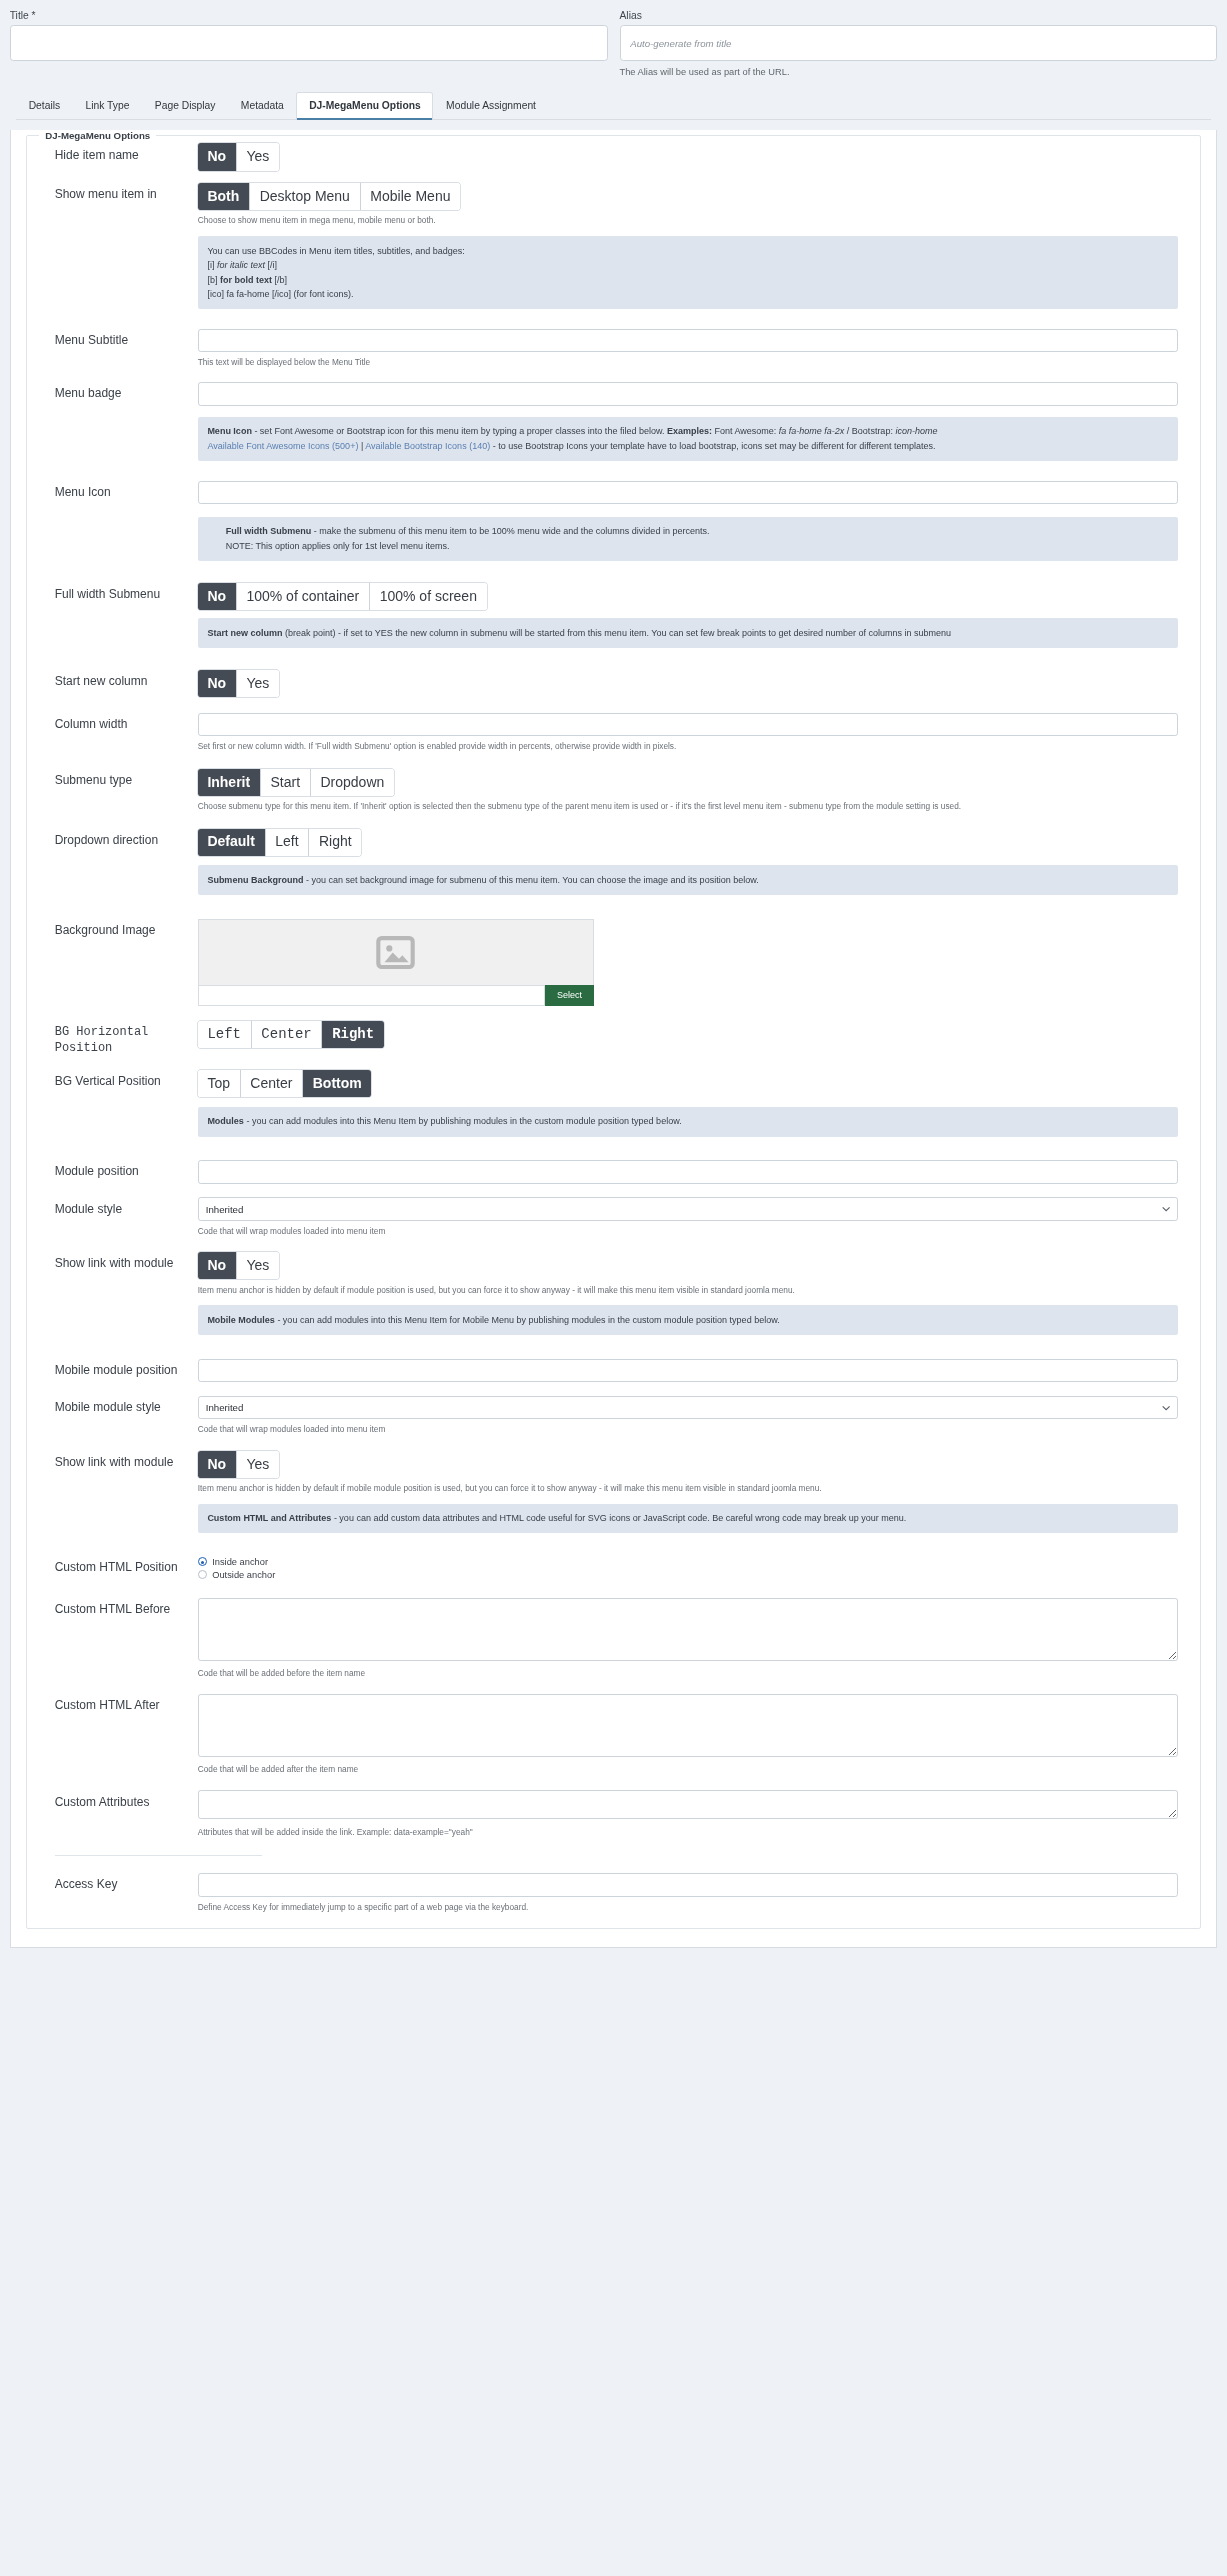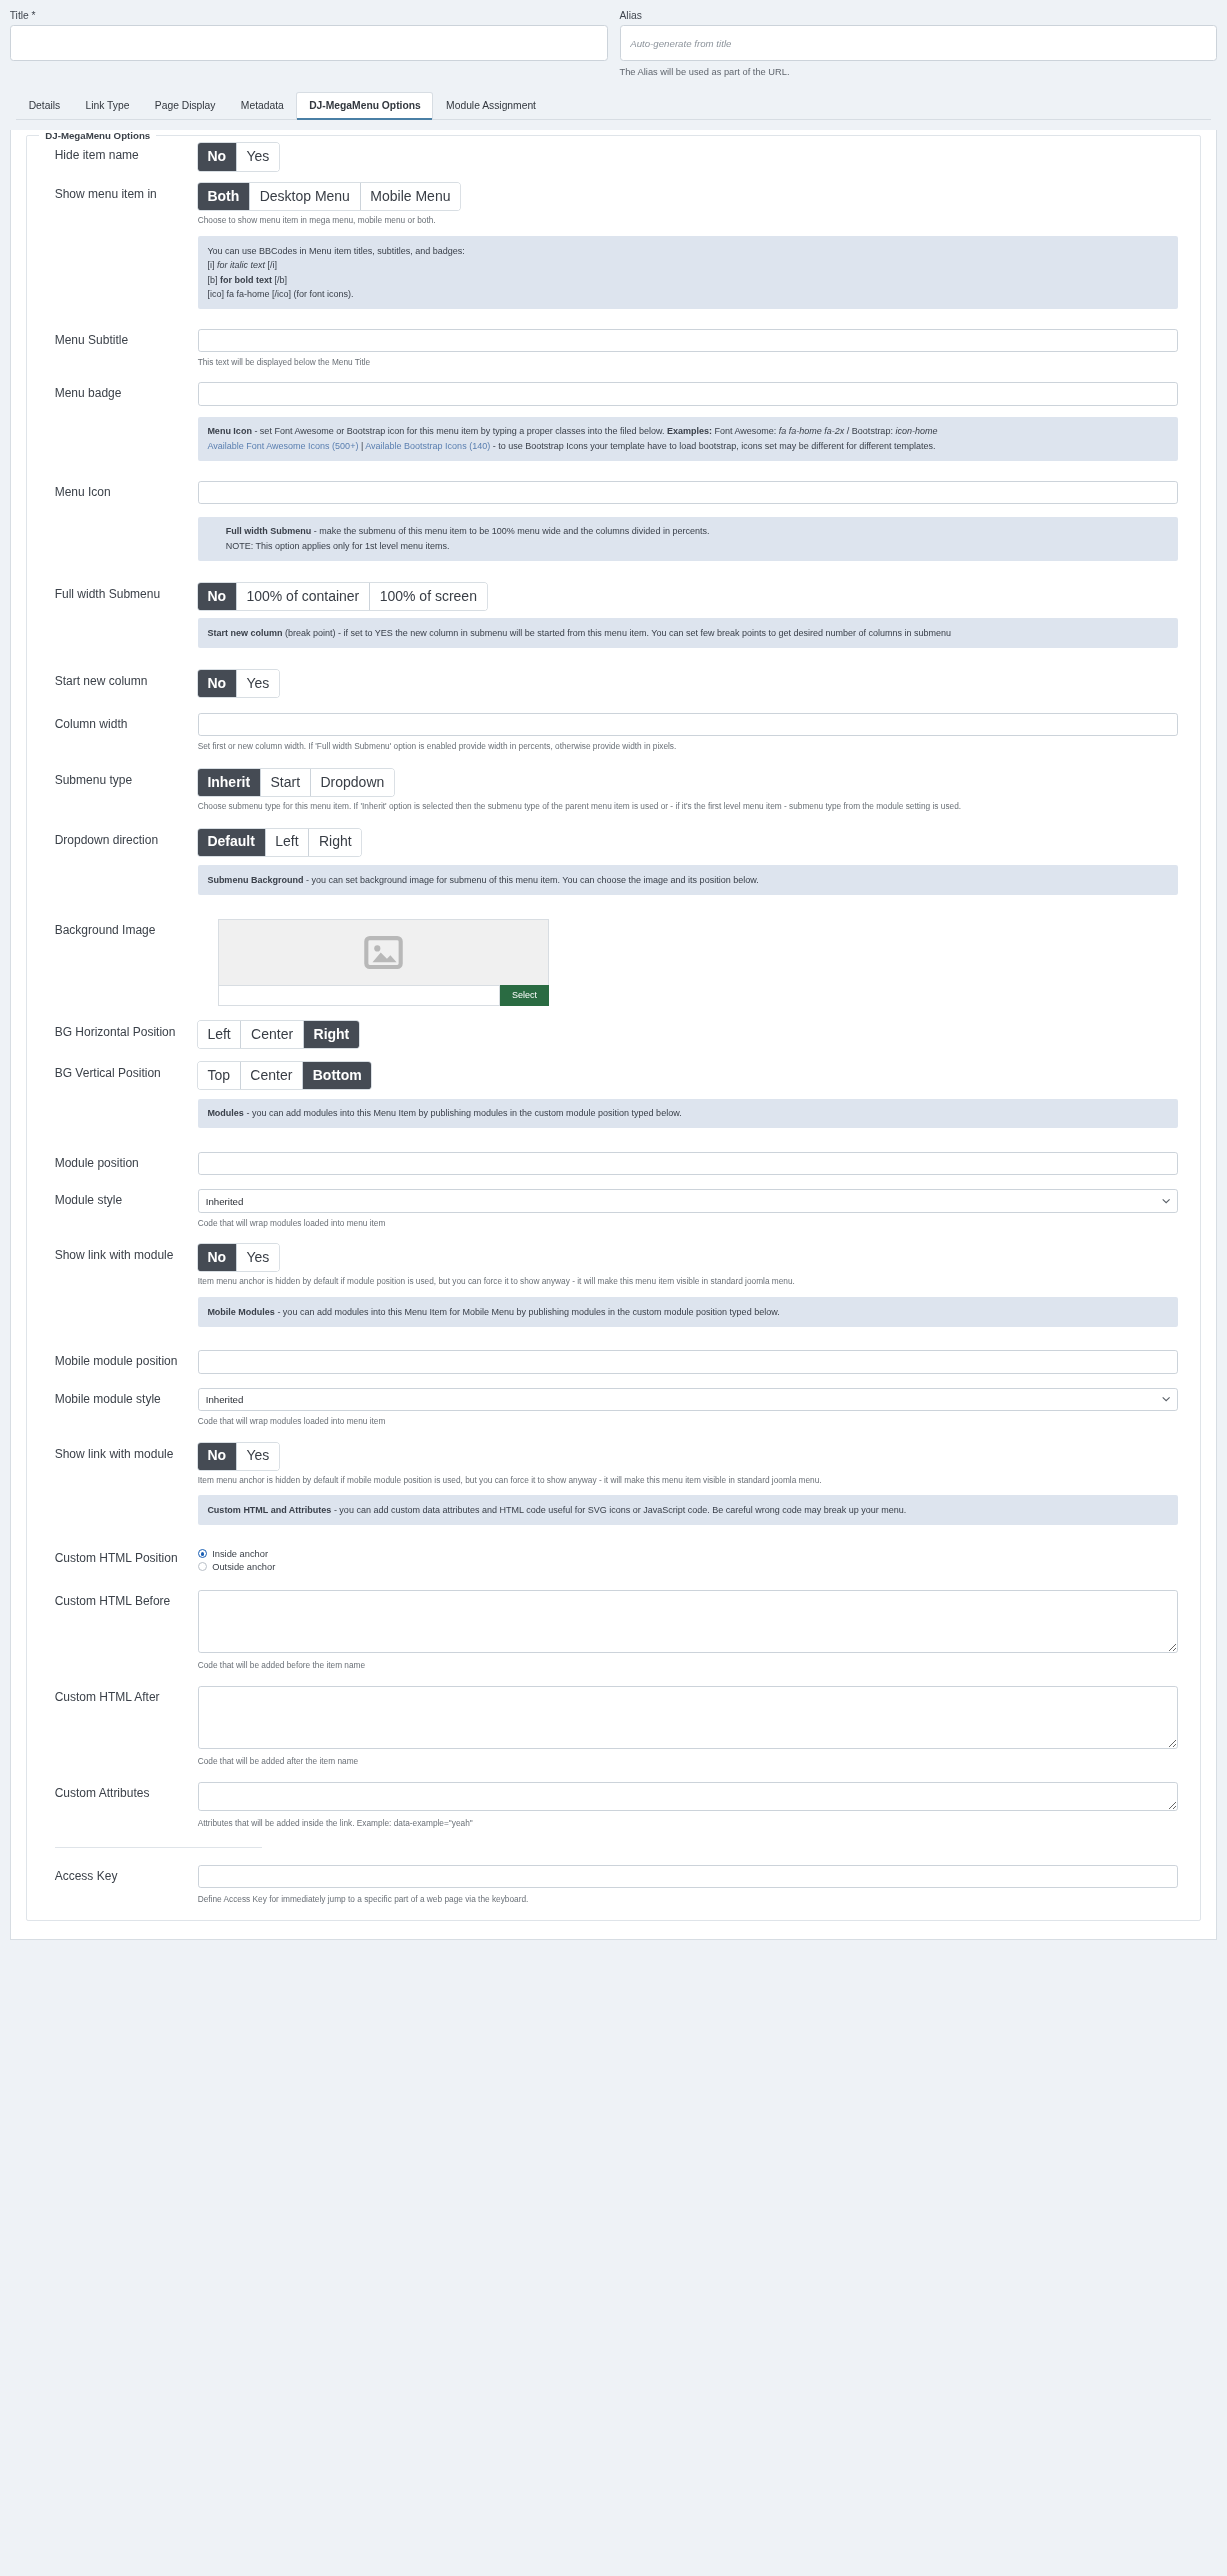--- a/index.html
+++ b/index.html
@@ -84,21 +84,21 @@
   }
 
   .note {
     background:#dde4ee; border-radius:2.1px; padding:7.6px 9.7px;
     font-size:9px; color:#3a404a; line-height:1.62; margin:5.5px 0;
   }
   .note b { font-weight:bold; }
   .note i { font-style:italic; }
   .note a { color:#5a7fb0; text-decoration:none; }
 
-  .img-field { width:331px;margin-left:20px; }
+  .img-field { width:396px; }
   .img-prev {
     height:66px; background:#f0f0f0; border:0.7px solid #d8dde2; border-bottom:none;
     display:flex; align-items:center; justify-content:center;
   }
   .img-input-row { display:flex; }
   .img-input {
     flex:1; height:21px; border:0.7px solid #d8dde2; border-radius:0; background:#fff;
     padding:0 5.5px; font-size:9px; font-family:"Liberation Sans", sans-serif;
   }
   .btn-select {
@@ -283,21 +283,21 @@
           </svg>
         </div>
         <div class="img-input-row">
           <input class="img-input" type="text" value="" style="">
           <button class="btn-select">Select</button>
         </div>
       </div>
     </div>
   </div>
 
-  <div class="row" style="margin-top:9.7px;">
+  <div class="row" style="margin-top:9.7px;font-family:Liberation Mono, monospace;">
     <div class="row-label">BG Horizontal Position</div>
     <div class="row-ctl">
       <div class="btngroup">
         <div class="opt">Left</div>
         <div class="opt">Center</div>
         <div class="opt sel">Right</div>
       </div>
     </div>
   </div>
 

